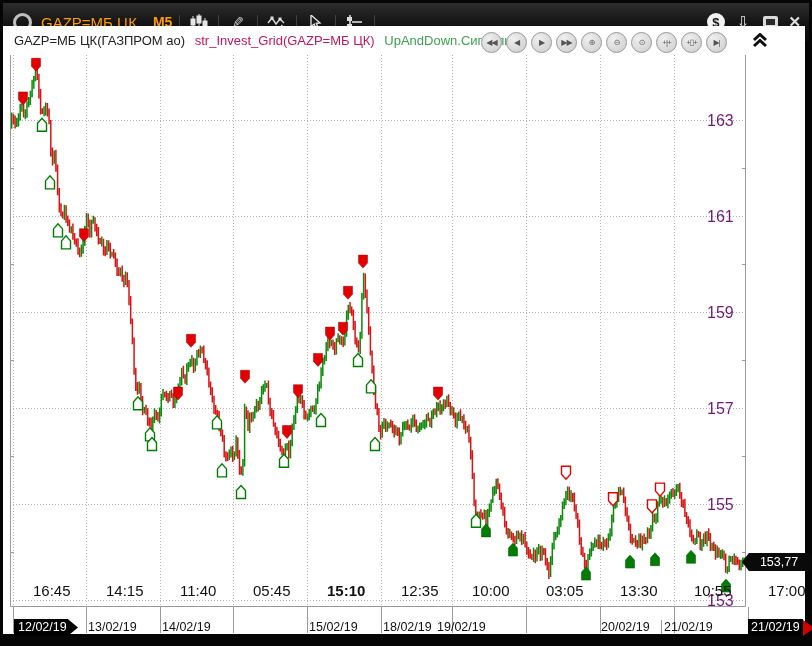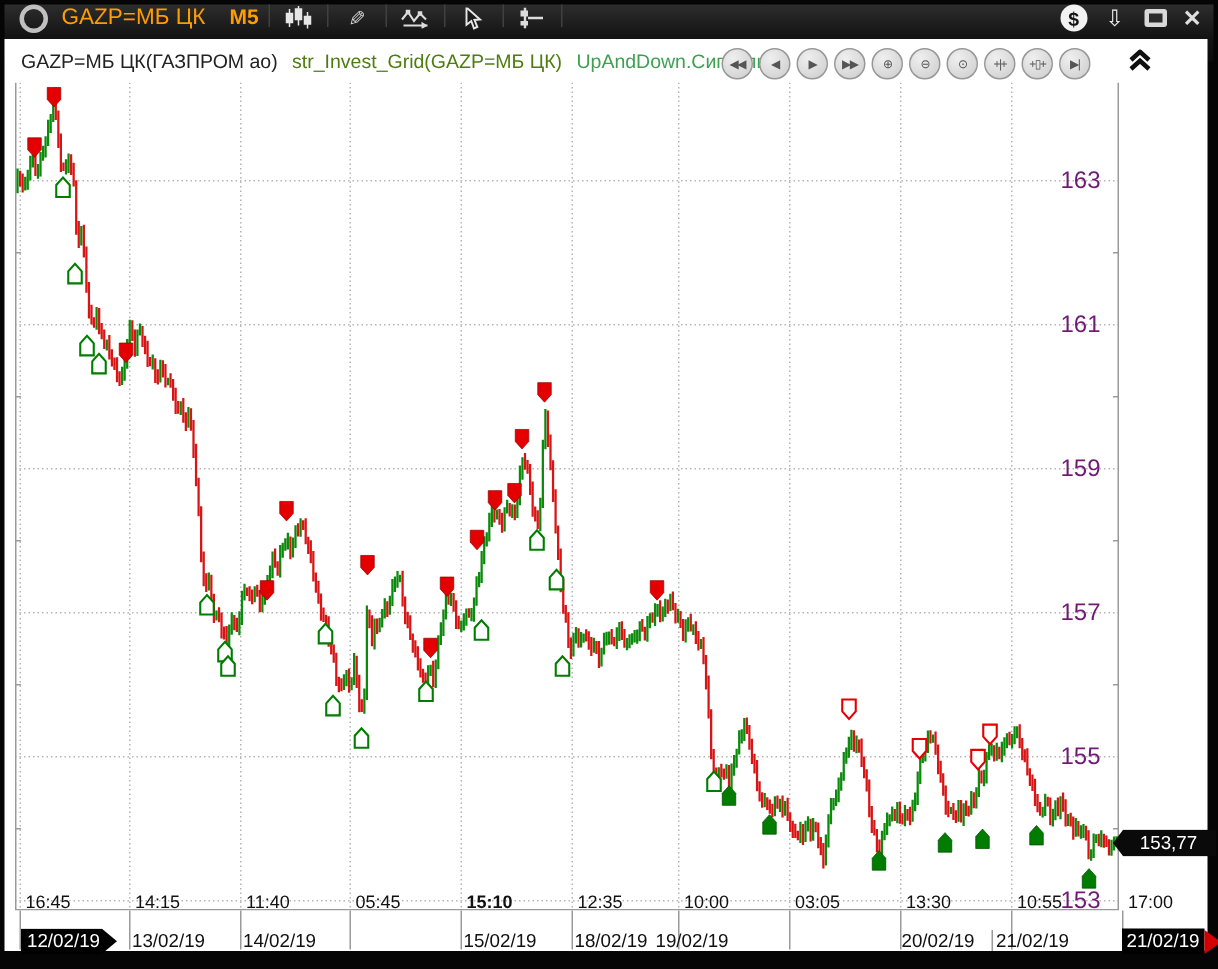--- a/index.html
+++ b/index.html
@@ -1,49 +1,49 @@
 <!DOCTYPE html>
 <html><head>
 <meta charset="utf-8">
 <style>
   html,body{margin:0;padding:0;background:#000;}
   .stage{position:relative;width:812px;height:646px;background:#050505;overflow:hidden;
          font-family:"Liberation Sans",sans-serif;}
   
   .titlebar{position:absolute;left:3px;top:3px;width:806px;height:38px;
             background:linear-gradient(#2d2d2d,#141414 55%,#0b0b0b);
-            display:flex;align-items:flex-start;}
+            display:flex;align-items:center;}
   .ring{width:13px;height:13px;border:3px solid #c0c0c0;border-radius:50%;margin-left:10px;flex:none;}
   .tb-title{color:#ff9c00;font-size:15px;margin-left:9px;white-space:nowrap;}
   .tb-tf{color:#ff9c00;font-size:14px;margin-left:16px;font-weight:bold;}
   .tsep{width:1px;height:15px;background:#404040;margin:0 7px;flex:none;}
   .tbicon{width:24px;height:18px;display:flex;align-items:center;justify-content:center;flex:none;cursor:default;}
   .tb-right{margin-left:auto;display:flex;align-items:center;}
   .dollar{width:18px;height:18px;border-radius:50%;background:#f2f2f2;color:#141414;
           font-weight:bold;font-size:13px;display:flex;align-items:center;justify-content:center;}
   .dl-arrow{color:#e8e8e8;font-size:15px;margin-left:12px;}
   .minbox{width:15px;height:12px;background:#d9d9d9;border-radius:2px;margin-left:14px;position:relative;}
   .minbox::after{content:"";position:absolute;left:3px;top:3px;right:3px;bottom:3px;background:#2a2a2a;}
   .closex{color:#e0e0e0;font-size:15px;font-weight:bold;margin-left:10px;margin-right:8px;}
   
   .panel{position:absolute;left:3px;top:26px;width:802px;height:608px;background:#fff;}
   .hdr{position:absolute;left:11px;top:7px;font-size:13px;white-space:nowrap;}
   .h-inst{color:#222;}
-  .h-strat{color:#4d7c0f;margin-left:6px;}
+  .h-strat{color:#be185d;margin-left:6px;}
   .h-sig{color:#3fa052;margin-left:6px;}
   .nav{position:absolute;left:478px;top:6px;display:flex;gap:4px;}
   .navbtn{width:21px;height:21px;border-radius:50%;border:1px solid #979797;color:#555;
           background:radial-gradient(circle at 35% 30%,#efefef,#cccccc);
           font-size:8px;line-height:1;display:flex;align-items:center;justify-content:center;
           padding:0;letter-spacing:-1px;font-family:"Liberation Sans",sans-serif;}
   .collapse{position:absolute;left:748px;top:7px;}
   #plot{position:absolute;left:7px;top:29px;}
   .ylab{position:absolute;left:704px;width:40px;font-size:16px;color:#701a75;}
   .xtick{position:absolute;width:1px;background:#9a9a9a;}
-  .xtime{position:absolute;top:568px;font-size:12px;color:#111;white-space:nowrap;}
+  .xtime{position:absolute;top:556px;font-size:15px;color:#111;white-space:nowrap;margin-left:16px;}
   .xdate{position:absolute;top:594px;font-size:12.5px;color:#111;white-space:nowrap;}
   .ptag{position:absolute;left:739px;top:527px;width:64px;height:18px;background:#0a0a0a;
         clip-path:polygon(0 50%,10% 0,100% 0,100% 100%,10% 100%);
         color:#fff;font-size:12.5px;display:flex;align-items:center;justify-content:center;padding-left:5px;}
   .dtag-l{position:absolute;left:11px;top:593px;width:64px;height:17px;background:#000;
           clip-path:polygon(0 0,84% 0,100% 50%,84% 100%,0 100%);
           color:#fff;font-size:12.5px;line-height:17px;padding-left:4px;box-sizing:border-box;}
   .dtag-r{position:absolute;left:745px;top:593px;display:flex;align-items:center;}
   .dtag-r-box{background:#000;color:#fff;font-size:12.5px;line-height:17px;height:17px;padding:0 3px;}
   .dtag-r-arrow{width:0;height:0;border-top:8.5px solid transparent;border-bottom:8.5px solid transparent;

